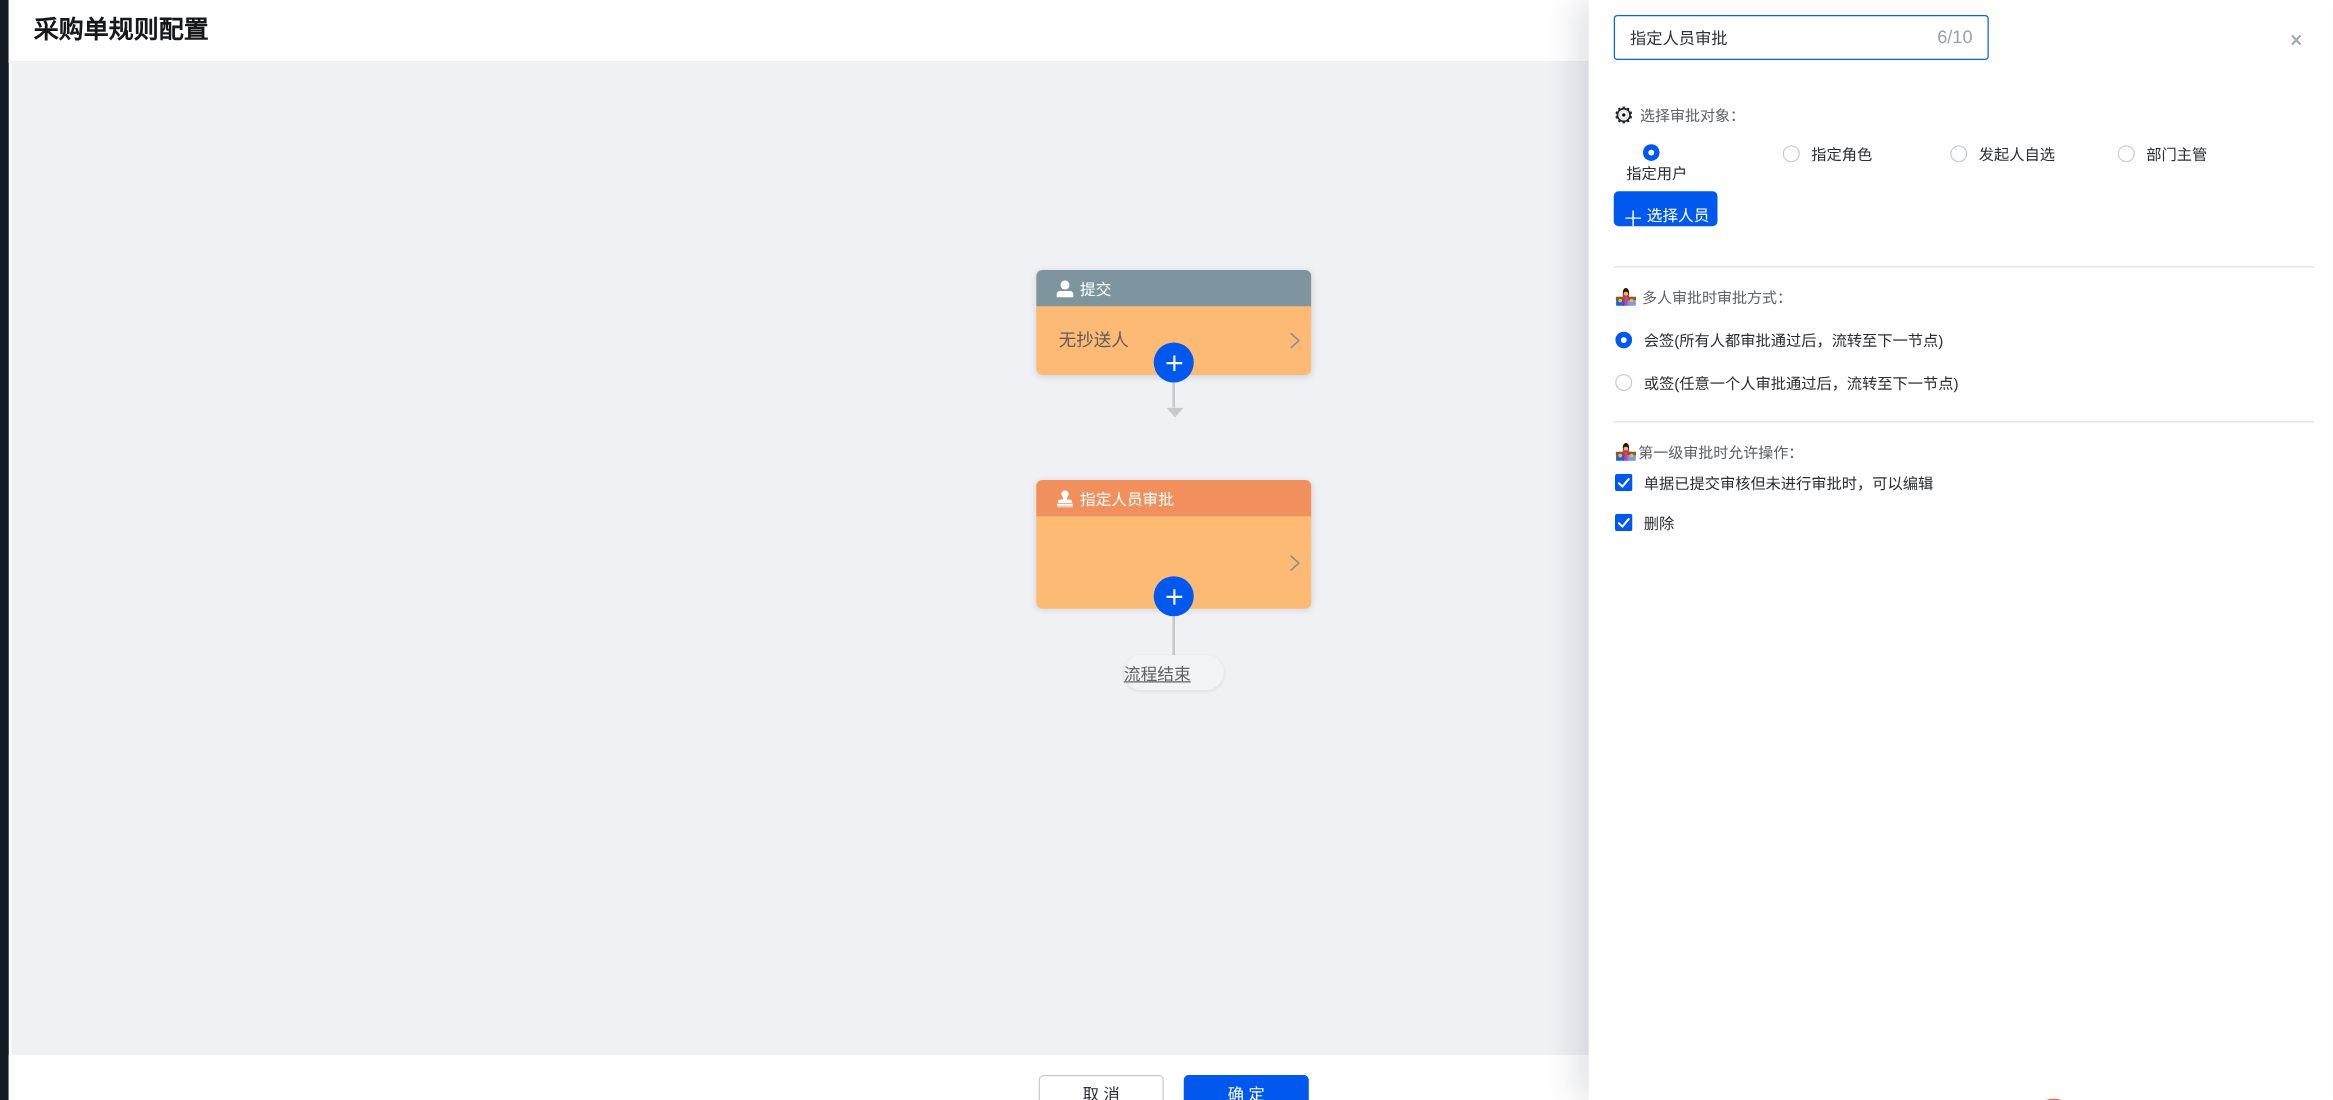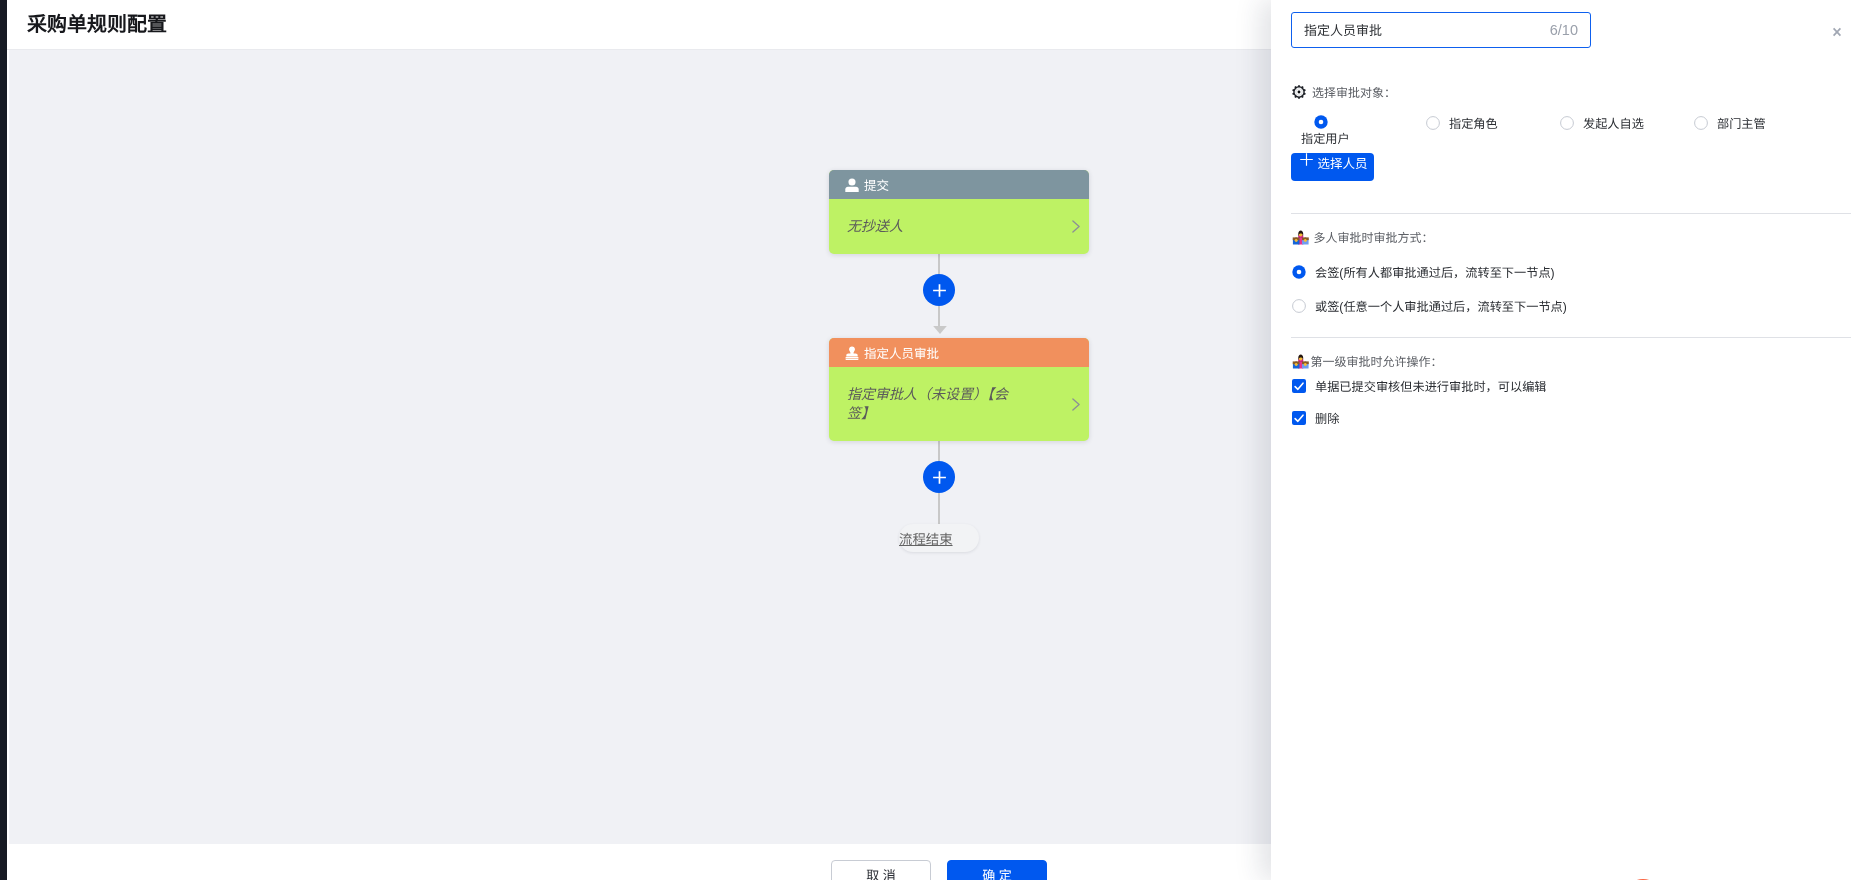--- a/index.html
+++ b/index.html
@@ -36,35 +36,35 @@
     position: absolute; height: 32px; border-radius: 4px; font-size: 13px;
     letter-spacing: 0; text-align: center; line-height: 30px;
     white-space: pre; top: 16px;
   }
   .btn-cancel { left: 824px; width: 100px; border: 1px solid #c8ccd4; background: #fff; color: #2c2f36; }
   .btn-ok { left: 940px; width: 100px; border: 1px solid #0058ef; background: #0058ef; color: #fff; }
 
   
   .flow { position: absolute; left: 0; top: 0; width: 1857px; height: 794px; }
   .node {
-    position: absolute; left: 820px; width: 260px; background: #bef264;
-    border-radius: 5px; box-shadow: 0 1px 5px rgba(35,45,65,.14); overflow: hidden;
+    position: absolute; left: 820px; width: 220px; background: #fdba74;
+    border-radius: 5px; box-shadow: 0 1px 5px rgba(35,45,65,.14); overflow: hidden; margin-top: 46px;
   }
   .node-head {
     height: 29px; color: #fff; font-size: 12.5px;
     padding-left: 15px; display: flex; align-items: center; white-space: nowrap;
   }
   .node-head .nh-icon { margin-right: 5px; display: block; margin-top: 4px; margin-left: 1px; }
   .node-head.start { background: #7e959f; }
   .node-head.appr  { background: #f1905d; }
   .node-body {
     padding: 0 9px 0 18px; font-size: 14px; color: #5b5b5b;
     display: flex; align-items: center;
   }
-  .node-body .txt { width: 170px; line-height: 19.5px; font-style: italic; }
+  .node-body .txt { width: 170px; line-height: 19.5px; }
   .chev { width: 8px; height: 13px; flex: 0 0 8px; margin-left: auto; }
   .chev svg { display: block; }
 
   .vline { position: absolute; left: 929px; width: 2px; background: #c8c8c8; }
   .arrow { position: absolute; left: 923.5px; width: 14px; height: 8px; }
   .arrow svg { display: block; }
   .plusbtn {
     position: absolute; width: 32px; height: 32px; border-radius: 50%;
     background: #0058ef; display: flex; align-items: center; justify-content: center;
   }
@@ -98,21 +98,21 @@
   .sec-label > span:last-child { margin-top: 0; }
   .emoji-ic { display: block; flex: 0 0 auto; }
 
   .radio-item { position: absolute; display: flex; align-items: center; white-space: nowrap; height: 15px; }
   .radio-item .lbl { font-size: 12.2px; color: #2b2e33; margin-left: 9px; }
   .rd { width: 14px; height: 14px; flex: 0 0 14px; display: block; }
 
   .btn-add {
     position: absolute; left: 20px; top: 153px; width: 83px; height: 28px; border-radius: 4px; padding-left: 3px;
     background: #0058ef; color: #fff; font-size: 12.5px;
-    display: flex; align-items: flex-start; justify-content: center; white-space: nowrap;
+    display: flex; align-items: flex-end; justify-content: center; white-space: nowrap;
   }
   .plus-sign { width: 13px; height: 13px; margin-right: 4px; display: block; }
   .plus-sign svg { display: block; }
 
   .divider { position: absolute; left: 20px; width: 560px; height: 1px; background: #dfe1e6; }
 
   .cb-row { position: absolute; display: flex; align-items: center; white-space: nowrap; height: 15px; }
   .cb-row .lbl { font-size: 12.2px; color: #2b2e33; margin-left: 9px; }
   .cbx { width: 14px; height: 14px; flex: 0 0 14px; display: block; }
 
@@ -169,21 +169,20 @@
       <div class="node" style="top:288px;">
         <div class="node-head appr">
           <span class="nh-icon"><svg width="14" height="14" viewBox="0 0 14 14" fill="#fff">
                 <path d="M7 0.4c1.7 0 2.95 1.25 2.95 2.85 0 1.0-.48 1.65-.87 2.18-.32.48-.51.92-.51 1.55v.53h2.03c1.2 0 2.08.78 2.08 1.88v1.06H1.32V9.38c0-1.1.88-1.88 2.08-1.88h2.03v-.53c0-.63-.2-1.07-.51-1.55-.39-.53-.87-1.18-.87-2.18C4.05 1.65 5.3.4 7 .4z"></path>
                 <rect x="0.5" y="11.05" width="13" height="1.55" rx=".45"></rect>
                 <rect x="0.5" y="13.1" width="13" height="0.9" rx=".4"></rect>
               </svg></span>
           <span>指定人员审批</span>
         </div>
         <div class="node-body" style="height:74px;">
-          <span class="txt">指定审批人（未设置）【会签】</span>
           <span class="chev">
               <svg width="8" height="13" viewBox="0 0 8 13">
                 <path d="M0.9 0.9 L7.1 6.5 L0.9 12.1" fill="none" stroke="#8c8f96" stroke-width="1.3" stroke-linecap="round" stroke-linejoin="round"></path>
               </svg>
             </span>
         </div>
       </div>
 
       <div class="plusbtn" style="left:914px;top:411px;">
         <svg width="13" height="13" viewBox="0 0 13 13" style="display:block">

